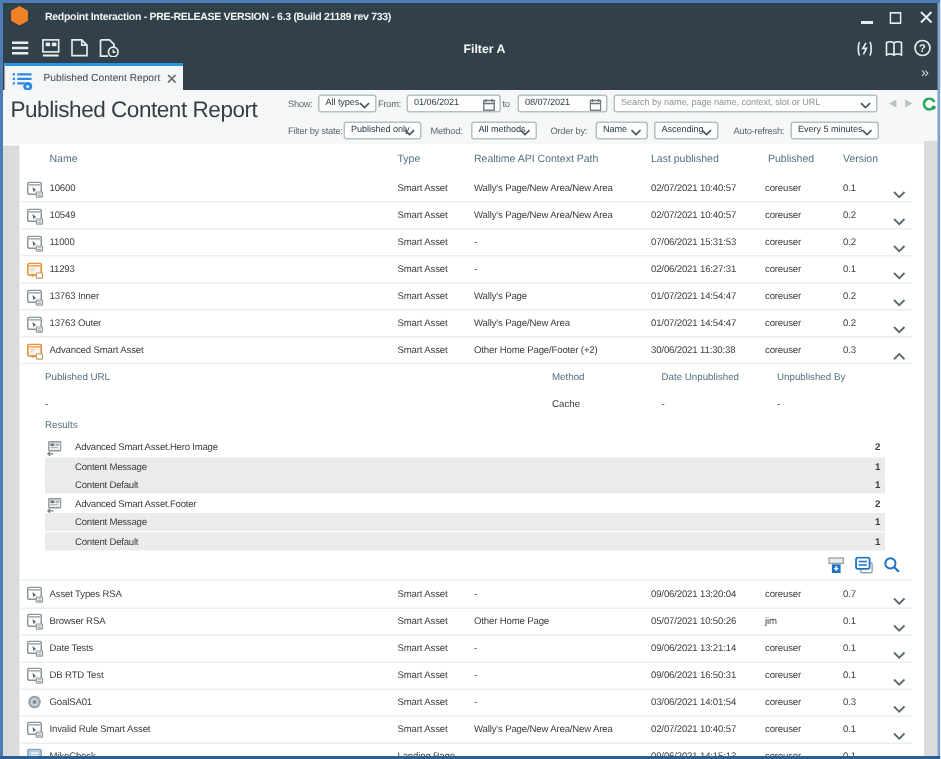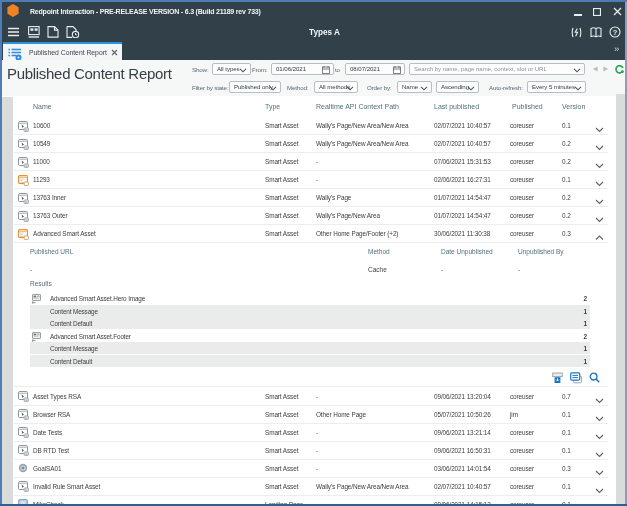--- a/index.html
+++ b/index.html
@@ -71,21 +71,21 @@
       </svg>
     <svg class="abs" style="left:47px;top:4px" width="12" height="12">
         <path d="M1,0.6 h6.5 l3.5,3.5 v7 h-10 z" fill="none" stroke="#e8edef" stroke-width="1.1"></path>
         <path d="M7.5,0.6 v3.5 h3.5" fill="none" stroke="#e8edef" stroke-width="1.1"></path>
       </svg>
     <svg class="abs" style="left:66px;top:4px" width="14" height="12">
         <path d="M1,0.6 h6 l3,3 v2 M6,11.4 h-5 v-10.8" fill="none" stroke="#e8edef" stroke-width="1.1"></path>
         <circle cx="9.5" cy="8.6" r="3.2" fill="none" stroke="#e8edef" stroke-width="1.1"></circle>
         <path d="M9.5,7 v1.8 h1.6" fill="none" stroke="#e8edef" stroke-width="0.9"></path>
       </svg>
-    <div class="abs client" style="left:309px;top:1px;">Types A</div>
+    <div class="abs client" style="left:309px;top:1px;">Filter A</div>
     <svg class="abs" style="left:571px;top:5px" width="11" height="11" viewBox="0 0 11 11">
         <path d="M2.2,1 C0.9,2.2 0.9,8.8 2.2,10 M8.8,1 C10.1,2.2 10.1,8.8 8.8,10" fill="none" stroke="#e8edef" stroke-width="1.1"></path>
         <path d="M6.3,1.6 L4.2,5.2 h2.4 L4.6,9.2" fill="none" stroke="#e8edef" stroke-width="1.1"></path>
       </svg>
     <svg class="abs" style="left:590px;top:5px" width="12" height="11" viewBox="0 0 12 11">
         <path d="M6,1.6 C4.8,0.7 2.4,0.7 1,1.4 V9.6 C2.4,8.9 4.8,8.9 6,9.8 C7.2,8.9 9.6,8.9 11,9.6 V1.4 C9.6,0.7 7.2,0.7 6,1.6 z M6,1.6 V9.8" fill="none" stroke="#e8edef" stroke-width="1.1"></path>
       </svg>
     <svg class="abs" style="left:609px;top:4px" width="12" height="12" viewBox="0 0 12 12">
         <circle cx="6" cy="6" r="5" fill="none" stroke="#e8edef" stroke-width="1.1"></circle>
         <text x="6" y="8.6" font-size="7.5" font-weight="bold" text-anchor="middle" fill="#e8edef" font-family="Liberation Sans">?</text>

